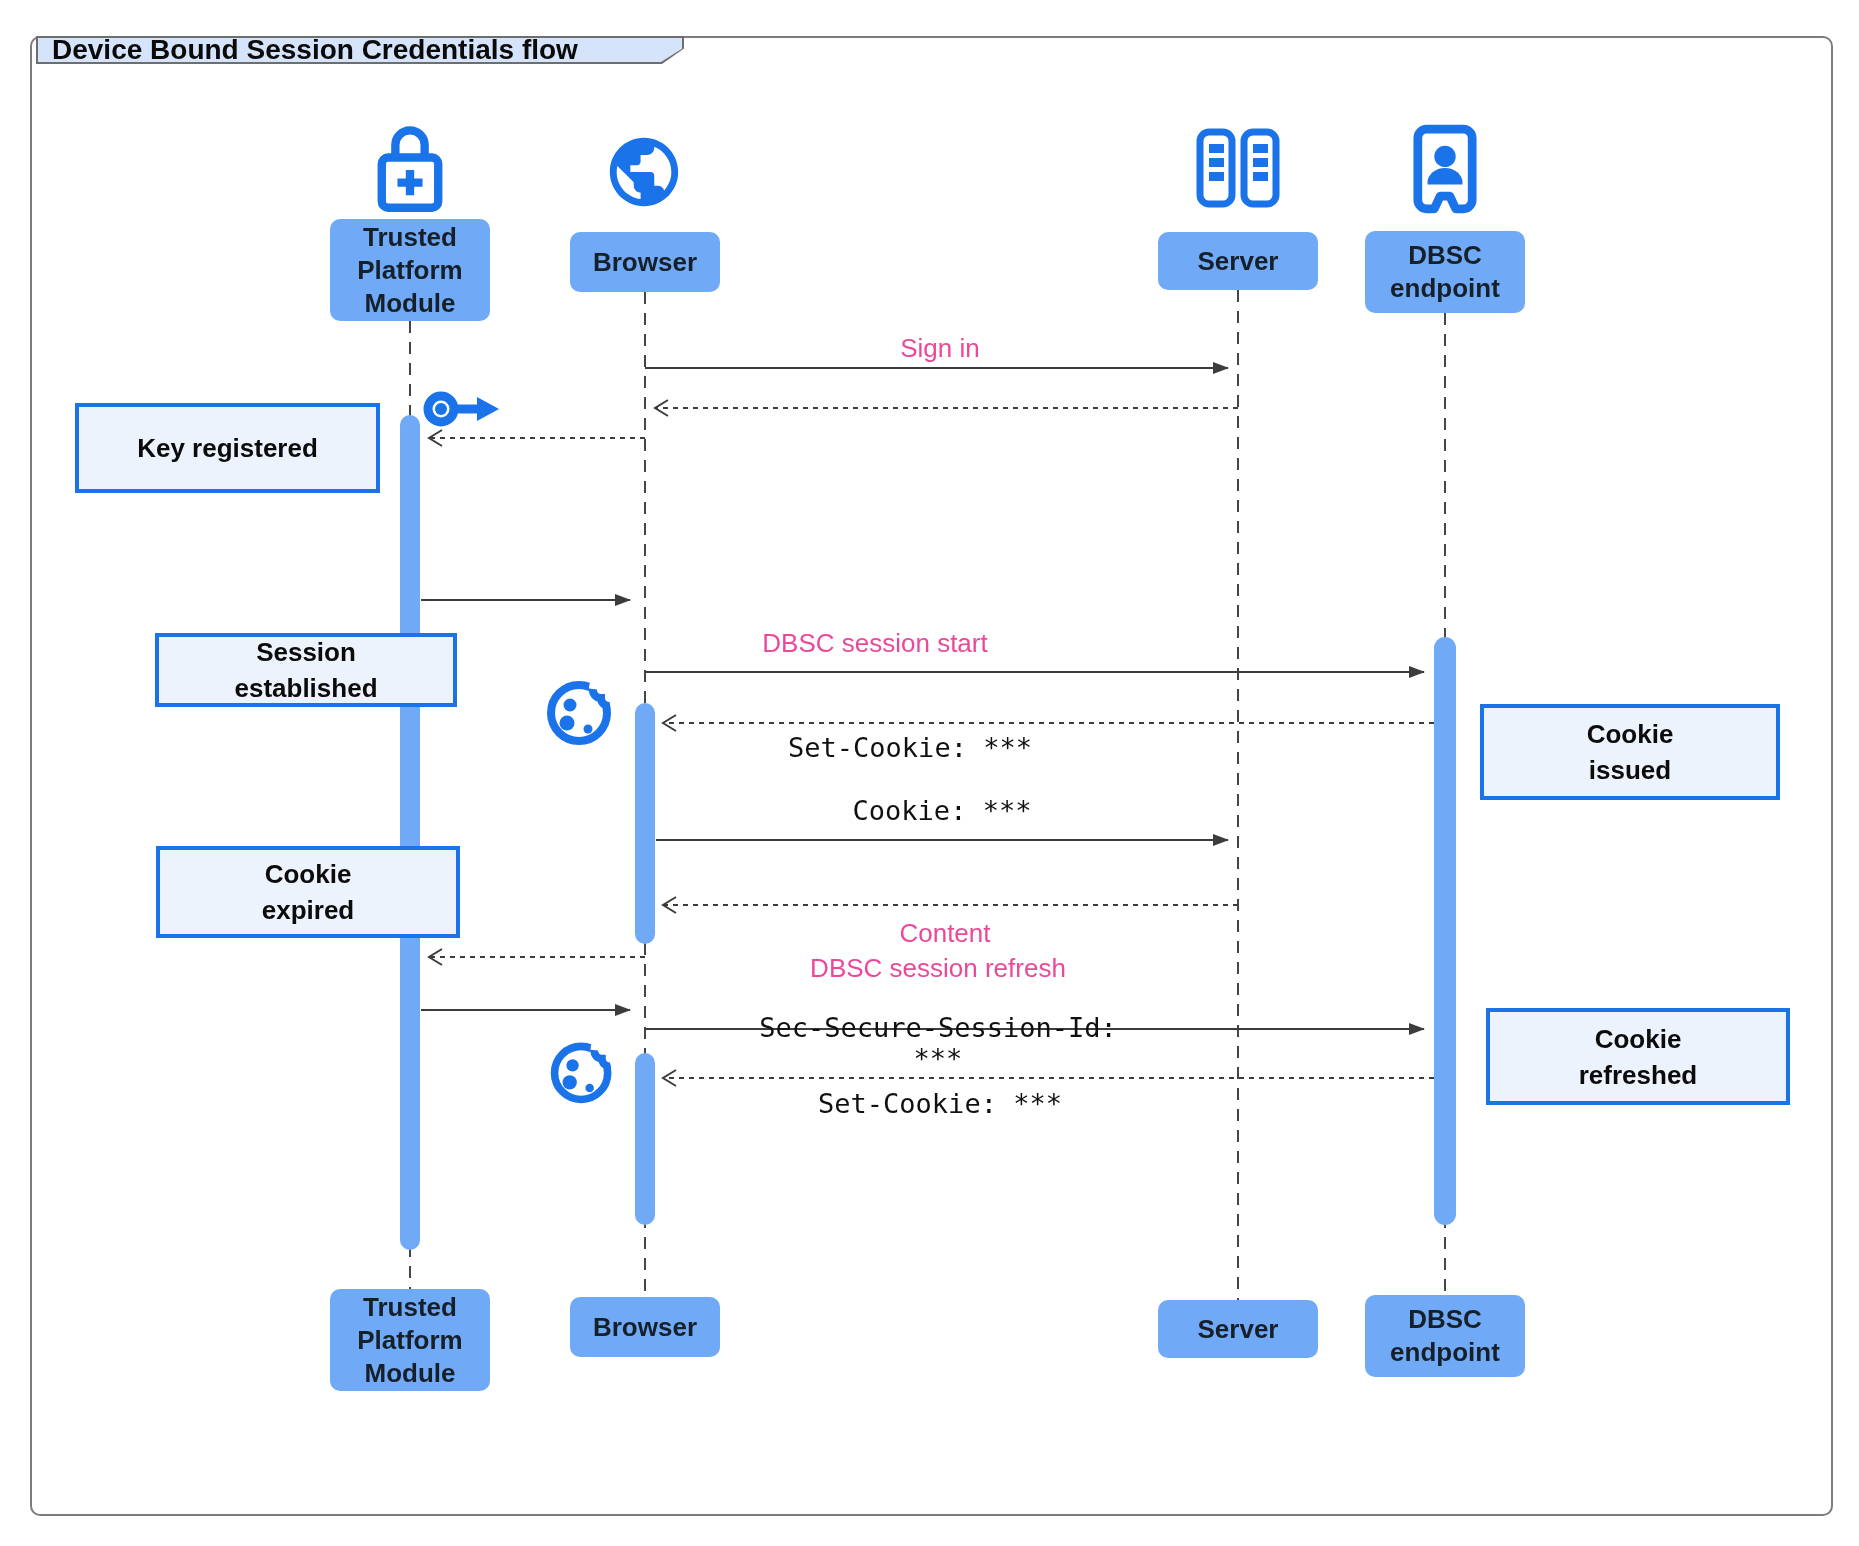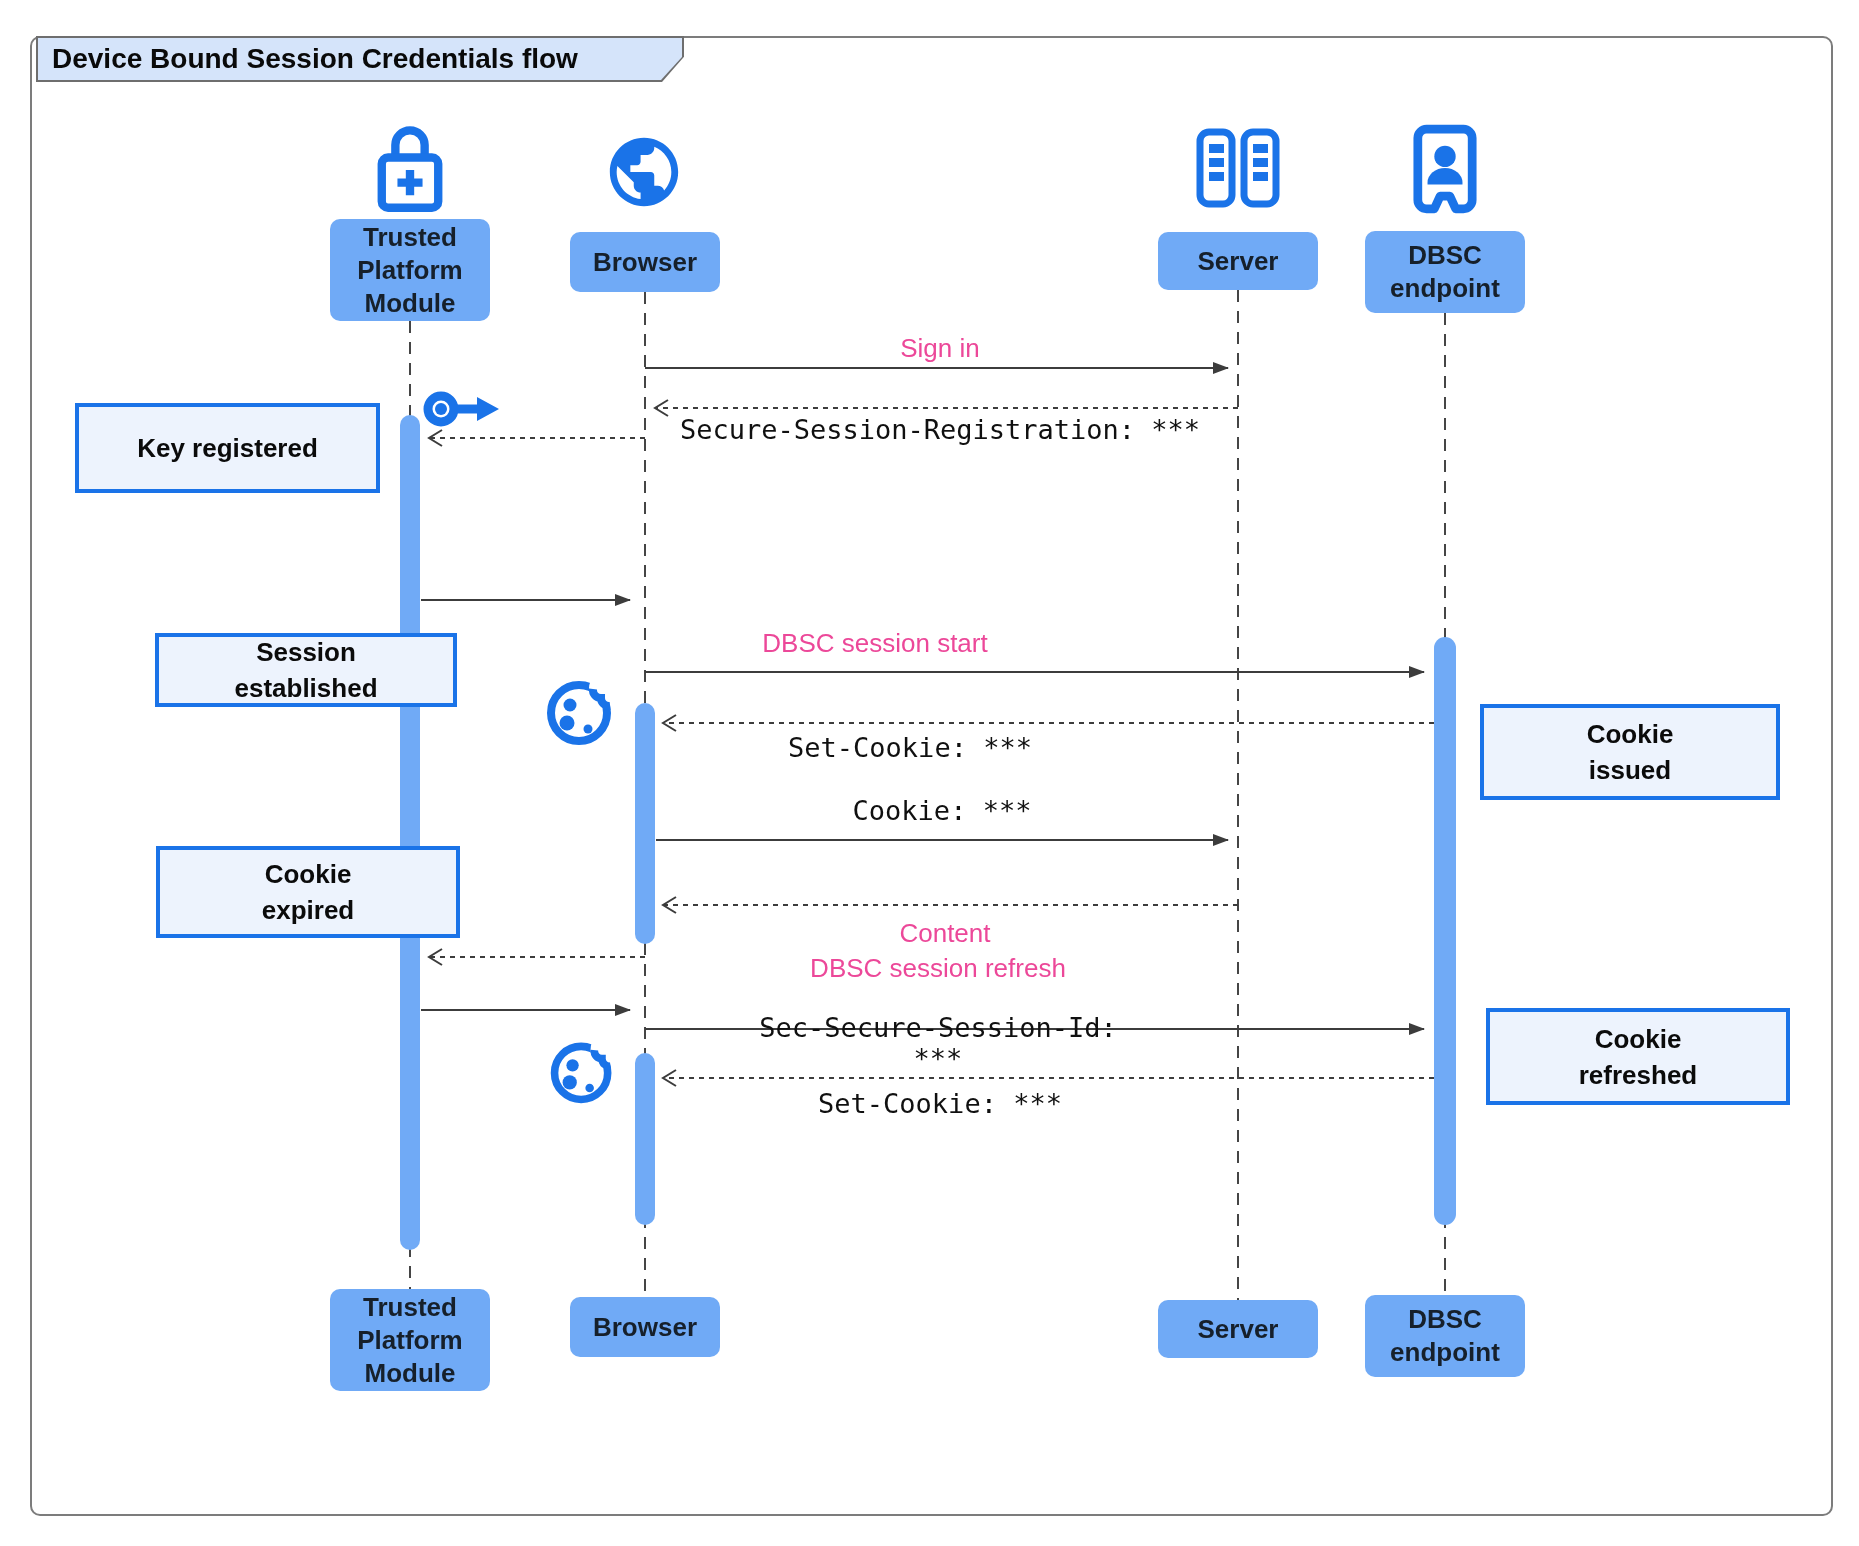--- a/index.html
+++ b/index.html
@@ -1,20 +1,20 @@
 <!DOCTYPE html>
 <html><head>
 <meta charset="utf-8">
 <style>
   html,body{margin:0;padding:0;background:#ffffff;}
   .canvas{position:relative;width:1859px;height:1546px;background:#ffffff;overflow:hidden;
           font-family:"Liberation Sans",sans-serif;}
   .frame{position:absolute;left:30px;top:36px;width:1799px;height:1476px;
          border:2px solid #7c7c7c;border-radius:10px;}
-  .title-tab{position:absolute;left:36px;top:36px;width:648px;height:46px;background:#6e6e6e;
+  .title-tab{position:absolute;left:36px;top:36px;width:648px;height:28px;background:#6e6e6e;
              clip-path:polygon(0 0,100% 0,100% 45%,calc(100% - 22px) 100%,0 100%);}
   .title-tab-inner{position:absolute;left:2px;top:2px;right:2px;bottom:2px;background:#d5e4fa;
              clip-path:polygon(0 0,100% 0,100% 45%,calc(100% - 21px) 100%,0 100%);
              display:flex;align-items:center;padding-left:14px;box-sizing:border-box;
              font-weight:bold;font-size:28px;color:#0a0a0a;}
   .actor-box{position:absolute;background:#70aaf6;border-radius:10px;display:flex;align-items:center;
              justify-content:center;text-align:center;font-weight:bold;font-size:26px;color:#16202b;
              line-height:33px;white-space:pre-line;}
   .note{position:absolute;background:#edf3fd;border:4px solid #1a73e8;box-sizing:border-box;
         display:flex;align-items:center;justify-content:center;text-align:center;
@@ -150,21 +150,20 @@
   <div class="note" style="left:155px;top:633px;width:302px;height:74px">Session
 established</div>
   <div class="note" style="left:156px;top:846px;width:304px;height:92px">Cookie
 expired</div>
   <div class="note" style="left:1480px;top:704px;width:300px;height:96px">Cookie
 issued</div>
   <div class="note" style="left:1486px;top:1008px;width:304px;height:97px">Cookie
 refreshed</div>
 
   <div class="msg" style="left:790px;top:333px;width:300px">Sign in</div>
-  <div class="msg-mono" style="left:640px;top:414px;width:600px">Secure-Session-Registration: ***</div>
   <div class="msg" style="left:725px;top:628px;width:300px">DBSC session start</div>
   <div class="msg-mono" style="left:760px;top:732px;width:300px">Set-Cookie: ***</div>
   <div class="msg-mono" style="left:792px;top:795px;width:300px">Cookie: ***</div>
   <div class="msg" style="left:795px;top:918px;width:300px">Content</div>
   <div class="msg" style="left:788px;top:953px;width:300px">DBSC session refresh</div>
   <div class="msg-mono" style="left:738px;top:1012px;width:400px">Sec-Secure-Session-Id: ***</div>
   <div class="msg-mono" style="left:790px;top:1088px;width:300px">Set-Cookie: ***</div>
 
 </div>
 

